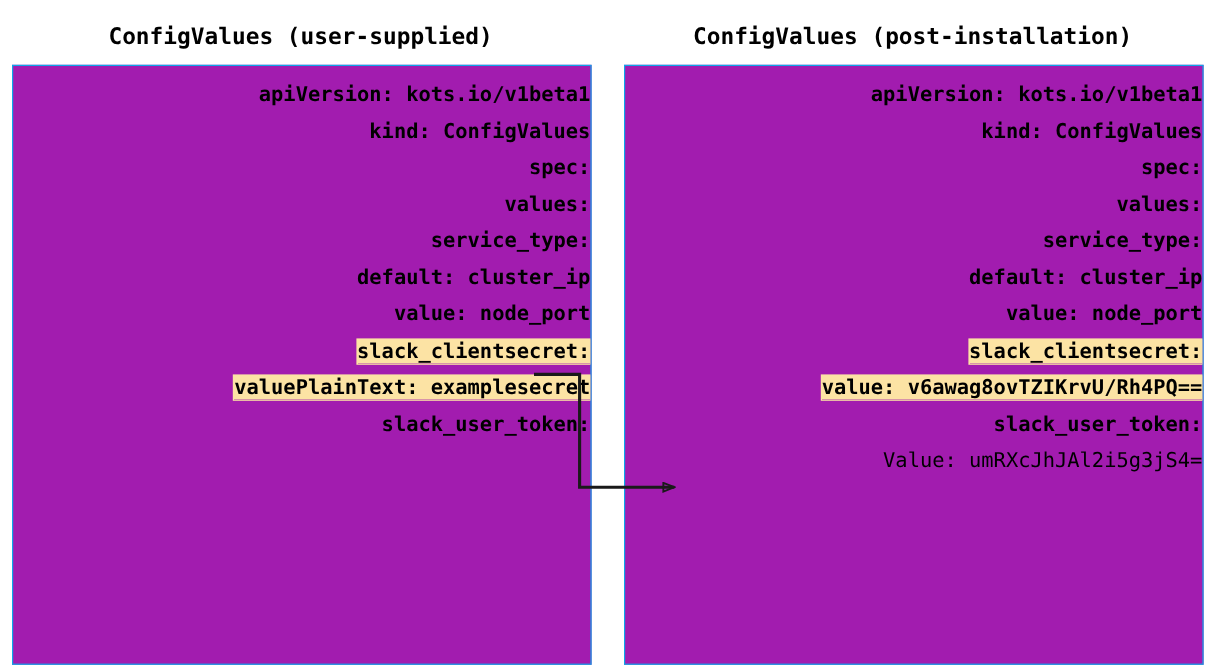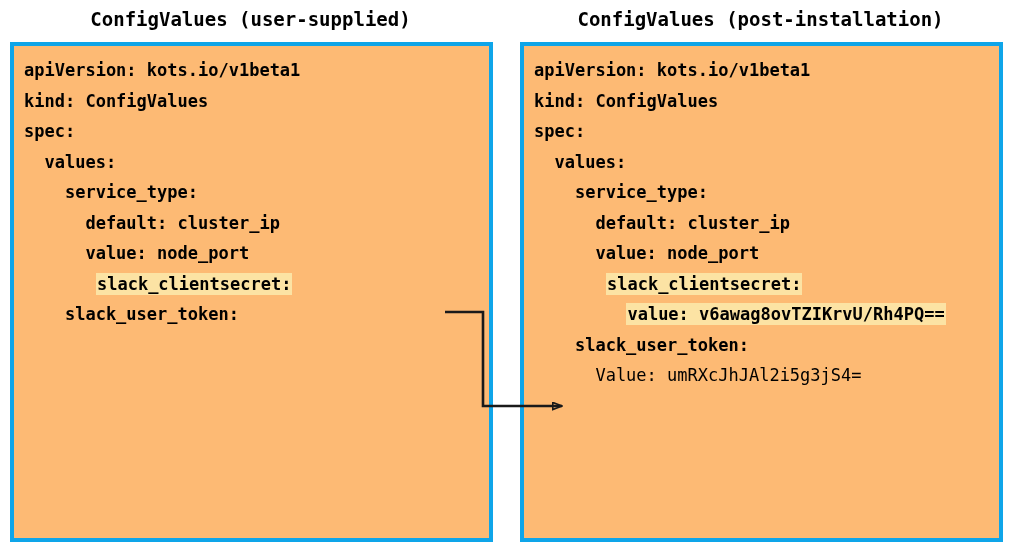--- a/index.html
+++ b/index.html
@@ -10,21 +10,21 @@
   body {
     width: 1019px;
     height: 559px;
     position: relative;
     overflow: hidden;
     font-family: "DejaVu Sans Mono", "Liberation Mono", monospace;
   }
 
   .panel {
     position: absolute;
-    top: 0;
+    top: 12px;
     width: 499px;
     height: 536px;
   }
   .panel.left  { left: 6px; }
   .panel.right { left: 516px; }
 
   .panel-title {
     position: absolute;
     top: 8px;
     left: 0;
@@ -37,24 +37,25 @@
     color: #000000;
     white-space: pre;
   }
 
   .code-box {
     position: absolute;
     top: 42px;
     left: 4px;
     width: 483px;
     height: 500px;
-    border: 4px solid #0ea5e9;
-    background: #fdba74;
+    border: 1px solid #0ea5e9;
+    background: #a21caf;
     box-sizing: border-box;
     overflow: hidden;
+    text-align: right;
   }
 
   .code-lines {
     position: absolute;
     top: 9px;
     left: 10px;
     right: 0;
   }
 
   .code-line {
@@ -96,20 +97,21 @@
   <div class="code-box">
     <div class="code-lines" id="left-lines">
         <div class="code-line"><span class="seg">apiVersion: kots.io/v1beta1</span></div>
         <div class="code-line"><span class="seg">kind: ConfigValues</span></div>
         <div class="code-line"><span class="seg">spec:</span></div>
         <div class="code-line"><span class="seg">  values:</span></div>
         <div class="code-line"><span class="seg">    service_type:</span></div>
         <div class="code-line"><span class="seg">      default: cluster_ip</span></div>
         <div class="code-line"><span class="seg">      value: node_port</span></div>
         <div class="code-line"><span class="seg">    </span><span class="seg hl">slack_clientsecret:</span></div>
+        <div class="code-line"><span class="seg">      </span><span class="seg hl">valuePlainText: examplesecret</span></div>
         <div class="code-line"><span class="seg">    slack_user_token:</span></div>
       </div>
   </div>
 </div>
 
 <div class="panel right">
   <div class="panel-title">ConfigValues (post-installation)</div>
   <div class="code-box">
     <div class="code-lines" id="right-lines">
         <div class="code-line"><span class="seg">apiVersion: kots.io/v1beta1</span></div>

